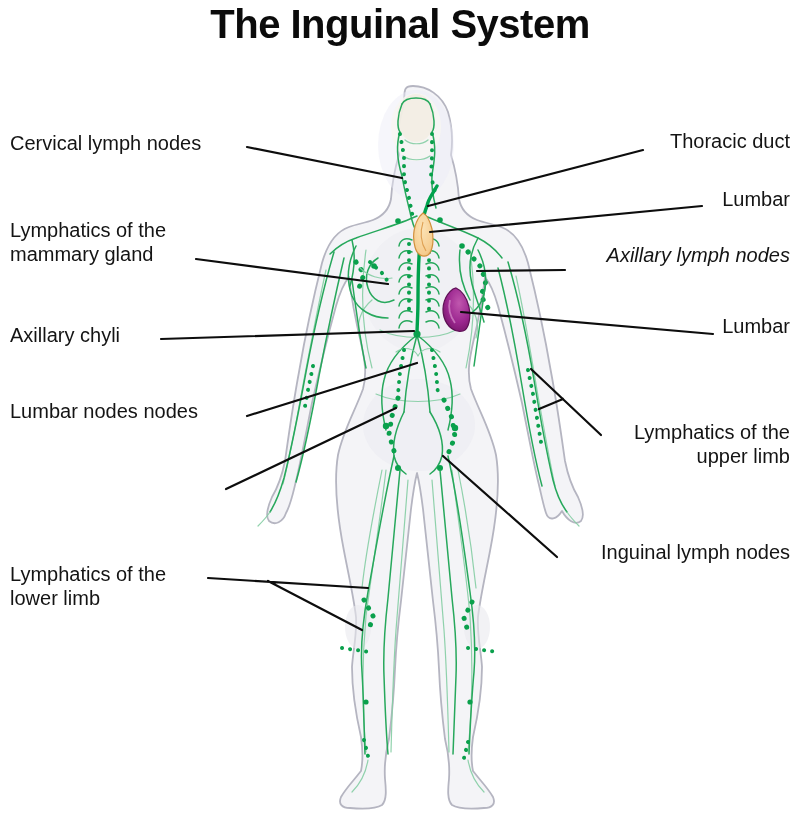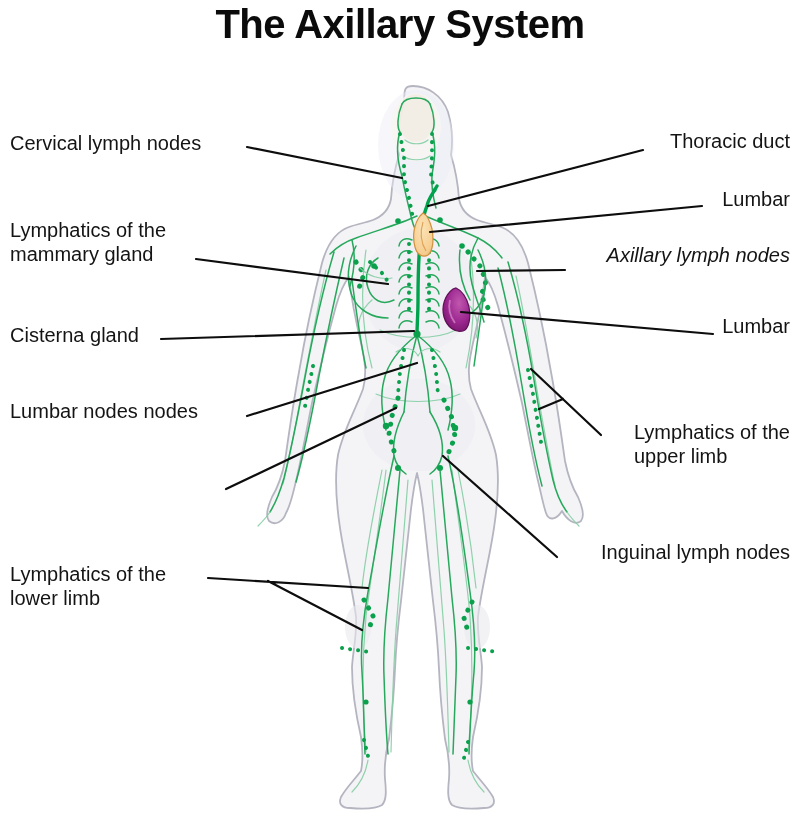--- a/index.html
+++ b/index.html
@@ -8,21 +8,21 @@
     font-family:"Liberation Sans",sans-serif;
   }
   #title{
     position:absolute;left:0;top:2px;width:100%;text-align:center;
     font-size:40px;font-weight:bold;color:#0b0b0b;letter-spacing:-0.5px;
   }
   .lbl{
     position:absolute;font-size:20px;line-height:1.18;color:#141414;
     white-space:pre-line;
   }
-  .lbl-r{right:10px;text-align:left;}
+  .lbl-r{right:10px;text-align:right;}
   #lbl-cervical{left:10px;top:132px;}
   #lbl-mammary{left:10px;top:219px;}
   #lbl-cisterna{left:10px;top:324px;}
   #lbl-lumbar{left:10px;top:400px;}
   #lbl-pelvic{left:10px;top:473px;}
   #lbl-lower{left:10px;top:563px;}
   #lbl-thoracic{top:130px;}
   #lbl-thymus{top:188px;}
   #lbl-axillary{top:244px;font-style:italic;}
   #lbl-spleen{top:315px;}
@@ -253,26 +253,26 @@
       <path class="leader" d="M 208,578 L 368,588 M 268,581 L 362,630"></path>
       <line class="leader" x1="643" y1="150" x2="428" y2="206"></line>
       <line class="leader" x1="702" y1="206" x2="430" y2="232"></line>
       <line class="leader" x1="565" y1="270" x2="477" y2="271"></line>
       <line class="leader" x1="713" y1="334" x2="461" y2="312"></line>
       <path class="leader" d="M 601,435 L 531,369 M 563,399 L 539,409"></path>
       <line class="leader" x1="557" y1="557" x2="443" y2="456"></line>
     </g>
   </svg>
 
-  <div id="title">The Axillary System</div>
+  <div id="title">The Inguinal System</div>
 
   <div class="lbl" id="lbl-cervical">Cervical lymph nodes</div>
   <div class="lbl" id="lbl-mammary">Lymphatics of the
 mammary gland</div>
-  <div class="lbl" id="lbl-cisterna">Cisterna gland</div>
+  <div class="lbl" id="lbl-cisterna">Axillary chyli</div>
   <div class="lbl" id="lbl-lumbar">Lumbar nodes nodes</div>
   <div class="lbl" id="lbl-lower">Lymphatics of the
 lower limb</div>
 
   <div class="lbl lbl-r" id="lbl-thoracic">Thoracic duct</div>
   <div class="lbl lbl-r" id="lbl-thymus">Lumbar</div>
   <div class="lbl lbl-r" id="lbl-axillary">Axillary lymph nodes</div>
   <div class="lbl lbl-r" id="lbl-spleen">Lumbar</div>
   <div class="lbl lbl-r" id="lbl-upper">Lymphatics of the
 upper limb</div>

